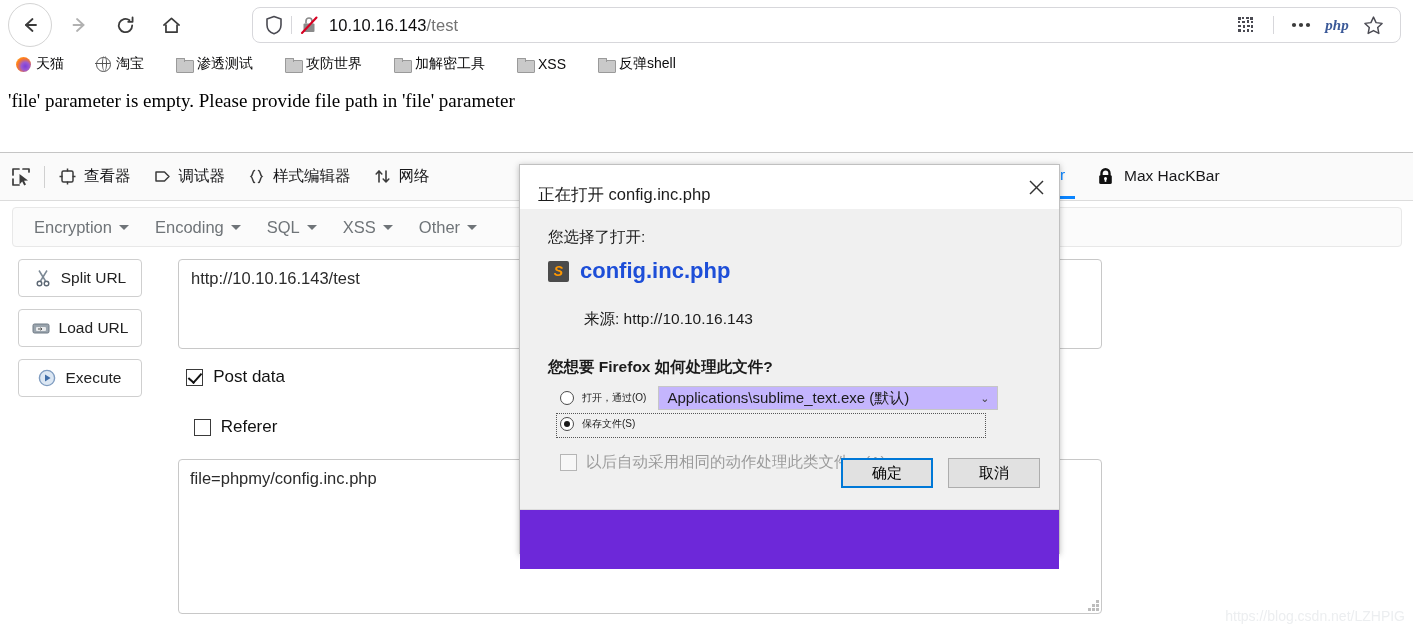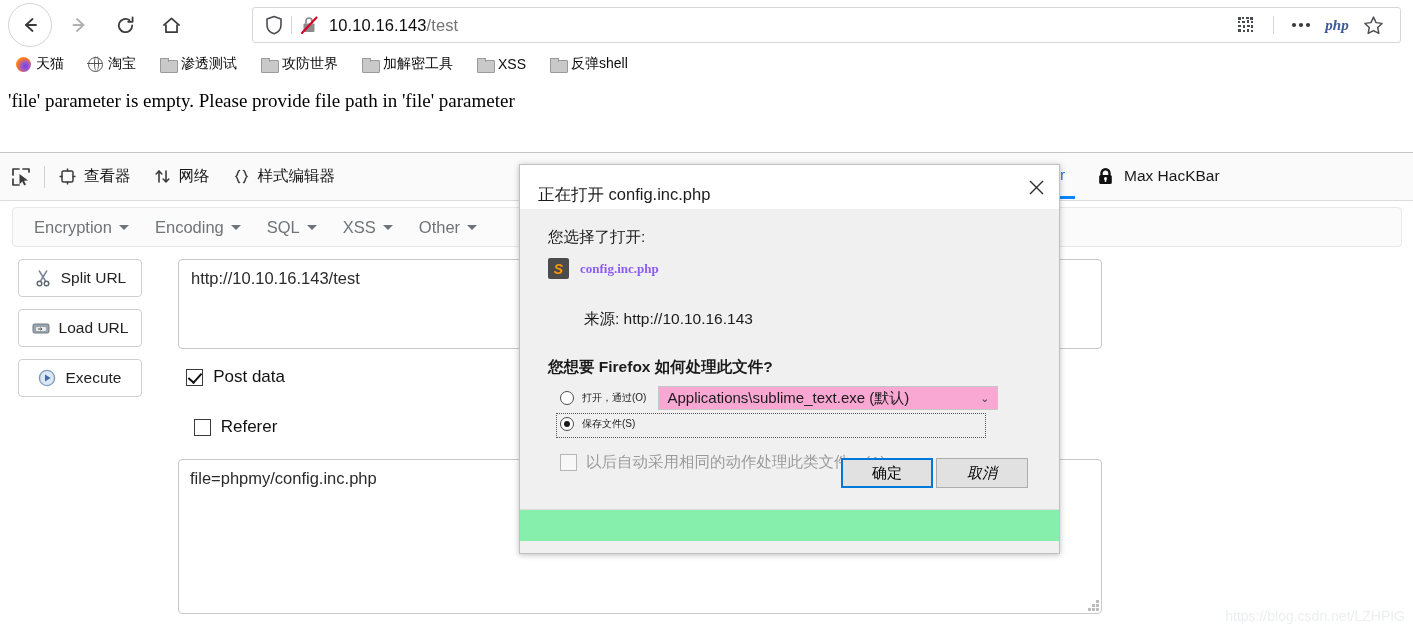--- a/index.html
+++ b/index.html
@@ -18,34 +18,34 @@
   #nav-bar { position:absolute; left:0; top:0; width:1413px; height:50px; display:flex; align-items:center; }
 
   .nav-btn { width:42px; height:42px; display:flex; align-items:center; justify-content:center; }
   #back-button {
     width:44px; height:44px; margin-left:8px; border:1px solid #d4d4d4; border-radius:50%;
     display:flex; align-items:center; justify-content:center; background:#fff;
   }
 
   #url-bar {
     position:absolute; left:252px; top:7px; width:1149px; height:36px;
-    background:#fff; border:1px solid #d7d7db; border-radius:3px;
+    background:#fff; border:1px solid #d7d7db; border-radius:8px;
     display:flex; align-items:center; padding:0 6px;
   }
   #url-shield { margin-left:6px; display:flex; align-items:center; }
   .url-sep { width:1px; height:18px; background:#d7d7db; margin:0 8px; }
   #url-text { font-size:16.5px; color:#0c0c0d; white-space:nowrap; letter-spacing:0.1px; }
   #url-text .host { color:#0c0c0d; }
   #url-text .path { color:#737373; }
   #url-right { margin-left:auto; display:flex; align-items:center; gap:2px; padding-right:4px; }
   .url-icon { width:34px; height:30px; display:flex; align-items:center; justify-content:center; }
   #php-badge { font-family:"Liberation Serif", serif; font-style:italic; font-weight:bold; font-size:15px; color:#3b5998; }
 
   
-  #bookmarks-bar { position:absolute; left:0; top:50px; width:1413px; height:28px; display:flex; align-items:center; padding-left:10px; gap:12px; }
+  #bookmarks-bar { position:absolute; left:0; top:50px; width:1413px; height:28px; display:flex; align-items:center; padding-left:10px; gap:20px; }
   .bookmark { display:flex; align-items:center; gap:5px; padding:2px 6px; font-size:14px; color:#0c0c0d; white-space:nowrap; }
   .folder-icon { width:16px; height:13px; position:relative; flex:none; }
   .folder-icon:before { content:""; position:absolute; left:0; top:2px; width:16px; height:11px; background:#c9c9c9; border:1px solid #9a9a9a; border-radius:1px; }
   .folder-icon:after { content:""; position:absolute; left:0; top:0px; width:7px; height:3px; background:#c9c9c9; border:1px solid #9a9a9a; border-bottom:none; border-radius:1px 1px 0 0; }
   #ff-logo { width:15px; height:15px; border-radius:50%;
     background:radial-gradient(circle at 62% 62%, #7d3fd6 0%, #9b59d0 30%, #ff7a1a 62%, #ffb13d 85%); flex:none; }
   #globe-icon { width:15px; height:15px; border-radius:50%; border:1.6px solid #555; position:relative; flex:none; }
   #globe-icon:before { content:""; position:absolute; left:5.2px; top:-1.6px; width:2.5px; height:15px; border:1.6px solid #555; border-top:none; border-bottom:none; border-radius:50%; }
   #globe-icon:after { content:""; position:absolute; left:-1.6px; top:5.2px; width:15px; height:0; border-top:1.6px solid #555; }
 
@@ -97,42 +97,42 @@
   #dialog-titlebar { position:absolute; left:0; top:0; width:539px; height:60px; background:#ffffff; display:flex; align-items:center;text-align:right; }
   #dialog-title { margin-left:18px; font-size:16.5px; color:#1b1b1b; }
   #dialog-close { position:absolute; right:0; top:0; width:46px; height:44px; display:flex; align-items:center; justify-content:center; }
   #dialog-body { position:absolute; left:0; top:44px; width:539px; height:300px; background:#f0f0f0; }
 
   #dlg-you-chose { position:absolute; left:28px; top:18px; font-size:15.5px; color:#1b1b1b; }
   #file-row { position:absolute; left:28px; top:49px; display:flex; align-items:center; gap:11px; }
   #sublime-icon { width:21px; height:21px; background:#4b4b4b; border-radius:2px; position:relative; flex:none;
                   display:flex; align-items:center; justify-content:center; }
   #sublime-icon span { color:#ff9800; font-weight:bold; font-size:14px; font-style:italic; line-height:1; }
-  #file-name { font-size:13px; font-weight:bold; color:#8b5cf6;font-family:Liberation Serif, serif; }
+  #file-name { font-size:22px; font-weight:bold; color:#1d4ed8; }
   #file-type-row { position:absolute; left:64px; top:77px; font-size:15.5px; color:#1b1b1b; }
   #file-src-row { position:absolute; left:64px; top:100px; font-size:15.5px; color:#1b1b1b; }
 
   #dlg-question { position:absolute; left:28px; top:148px; font-size:15.5px; font-weight:bold; color:#1b1b1b; }
   #radio-open-row { position:absolute; left:40px; top:177px; display:flex; align-items:center; }
   #radio-save-row { position:absolute; left:40px; top:208px; display:flex; align-items:center; }
   .radio { width:14px; height:14px; border-radius:50%; border:1.4px solid #4a4a4a; background:#fff; position:relative; flex:none; }
   .radio.on:after { content:""; position:absolute; left:2.8px; top:2.8px; width:6.4px; height:6.4px; border-radius:50%; background:#1b1b1b; }
   .radio-label { font-size:10px; color:#1b1b1b; margin-left:8px; white-space:nowrap; }
-  #app-select { position:absolute; left:42px; top:-5px; width:340px; height:24px; background:#f9a8d4; border:1px solid #c6c6c6;
+  #app-select { position:absolute; left:42px; top:-5px; width:340px; height:24px; background:#c4b5fd; border:1px solid #c6c6c6;
                 display:flex; align-items:center; padding:0 8px; font-size:15px; color:#1b1b1b; }
   #app-select .chev { margin-left:auto; font-size:11px; color:#444; }
   #save-focus { position:absolute; left:-4px; top:-4px; width:430px; height:25px; border:1px dotted #555; }
   #auto-check-row { position:absolute; left:40px; top:243px; display:flex; align-items:center; gap:9px; }
   #auto-check-row .cbox { border-color:#b5b5b5; background:#f7f7f7; }
   #auto-check-label { font-size:15.5px; color:#9b9b9b; }
 
-  #dialog-footer { position:absolute; left:0; top:344px; width:539px; height:32px; background:#86efac; border-top:1px solid #dcdcdc; }
+  #dialog-footer { position:absolute; left:0; top:344px; width:539px; height:60px; background:#6d28d9; border-top:1px solid #dcdcdc; }
   .dlg-btn { position:absolute; top:-50px; width:92px; height:30px; font-size:15px; display:flex; align-items:center; justify-content:center; background:#e1e1e1; border:1px solid #adadad; }
   #ok-button { left:321px; top:-52px; background:#e1e1e1; border:2px solid #0078d7; }
-  #cancel-button { left:416px; top:-52px;font-style:italic; }
+  #cancel-button { left:428px; top:-52px; }
 
   
   #hb-tab { position:absolute; left:1031px; top:0px; height:46px; display:flex; align-items:center; padding:0 10px; font-size:15.5px; color:#0a84ff; border-bottom:3px solid #0a84ff; }
   #maxhackbar-tab { position:absolute; left:1085px; top:0px; height:46px; display:flex; align-items:center; gap:9px; padding:0 11px; font-size:15.5px; color:#18181a; }
   #lock-icon { width:19px; height:19px; position:relative; flex:none; }
 
   #watermark { position:absolute; right:8px; bottom:6px; font-size:14px; color:#eceef0; white-space:nowrap; }
 </style>
 </head>
 <body>
@@ -280,39 +280,47 @@
           <line x1="8.5" y1="0.5" x2="8.5" y2="3.5" stroke="#3b3b3b" stroke-width="1.5"></line>
           <line x1="8.5" y1="13.5" x2="8.5" y2="16.5" stroke="#3b3b3b" stroke-width="1.5"></line>
           <line x1="0.5" y1="8.5" x2="3.5" y2="8.5" stroke="#3b3b3b" stroke-width="1.5"></line>
           <line x1="13.5" y1="8.5" x2="16.5" y2="8.5" stroke="#3b3b3b" stroke-width="1.5"></line>
         </svg>
       </span>
       <span>查看器</span>
     </div>
 
 
+    <div class="devtool-tab">
+      <span class="tab-ico">
+        <svg width="17" height="17" viewBox="0 0 17 17">
+          <path d="M2 4 L10.5 4 L15 8.5 L10.5 13 L2 13 Z" fill="none" stroke="#3b3b3b" stroke-width="1.5" stroke-linejoin="round"></path>
+        </svg>
+      </span>
+      <span>调试器</span>
+    </div>
+
+    <div class="devtool-tab">
+      <span class="tab-ico">
+        <svg width="17" height="17" viewBox="0 0 17 17">
+          <path d="M6.5 2.5 C4.5 2.5 5.2 7 3 8.5 C5.2 10 4.5 14.5 6.5 14.5" fill="none" stroke="#3b3b3b" stroke-width="1.5" stroke-linecap="round"></path>
+          <path d="M10.5 2.5 C12.5 2.5 11.8 7 14 8.5 C11.8 10 12.5 14.5 10.5 14.5" fill="none" stroke="#3b3b3b" stroke-width="1.5" stroke-linecap="round"></path>
+        </svg>
+      </span>
+      <span>样式编辑器</span>
+    </div>
 
     <div class="devtool-tab">
       <span class="tab-ico">
         <svg width="17" height="17" viewBox="0 0 17 17">
           <path d="M5 14 L5 3 M5 3 L2.2 6 M5 3 L7.8 6" fill="none" stroke="#3b3b3b" stroke-width="1.6" stroke-linecap="round" stroke-linejoin="round"></path>
           <path d="M12 3 L12 14 M12 14 L9.2 11 M12 14 L14.8 11" fill="none" stroke="#3b3b3b" stroke-width="1.6" stroke-linecap="round" stroke-linejoin="round"></path>
         </svg>
       </span>
       <span>网络</span>
-    </div>
-
-    <div class="devtool-tab">
-      <span class="tab-ico">
-        <svg width="17" height="17" viewBox="0 0 17 17">
-          <path d="M6.5 2.5 C4.5 2.5 5.2 7 3 8.5 C5.2 10 4.5 14.5 6.5 14.5" fill="none" stroke="#3b3b3b" stroke-width="1.5" stroke-linecap="round"></path>
-          <path d="M10.5 2.5 C12.5 2.5 11.8 7 14 8.5 C11.8 10 12.5 14.5 10.5 14.5" fill="none" stroke="#3b3b3b" stroke-width="1.5" stroke-linecap="round"></path>
-        </svg>
-      </span>
-      <span>样式编辑器</span>
     </div>
 
     <div id="hb-tab">
       <span>Bar</span>
     </div>
 
     <div id="maxhackbar-tab">
       <span id="lock-icon">
         <svg width="19" height="19" viewBox="0 0 19 19">
           <path d="M5.5 8.5 L5.5 6.2 A4 4 0 0 1 13.5 6.2 L13.5 8.5" fill="none" stroke="#111" stroke-width="2.4"></path>

